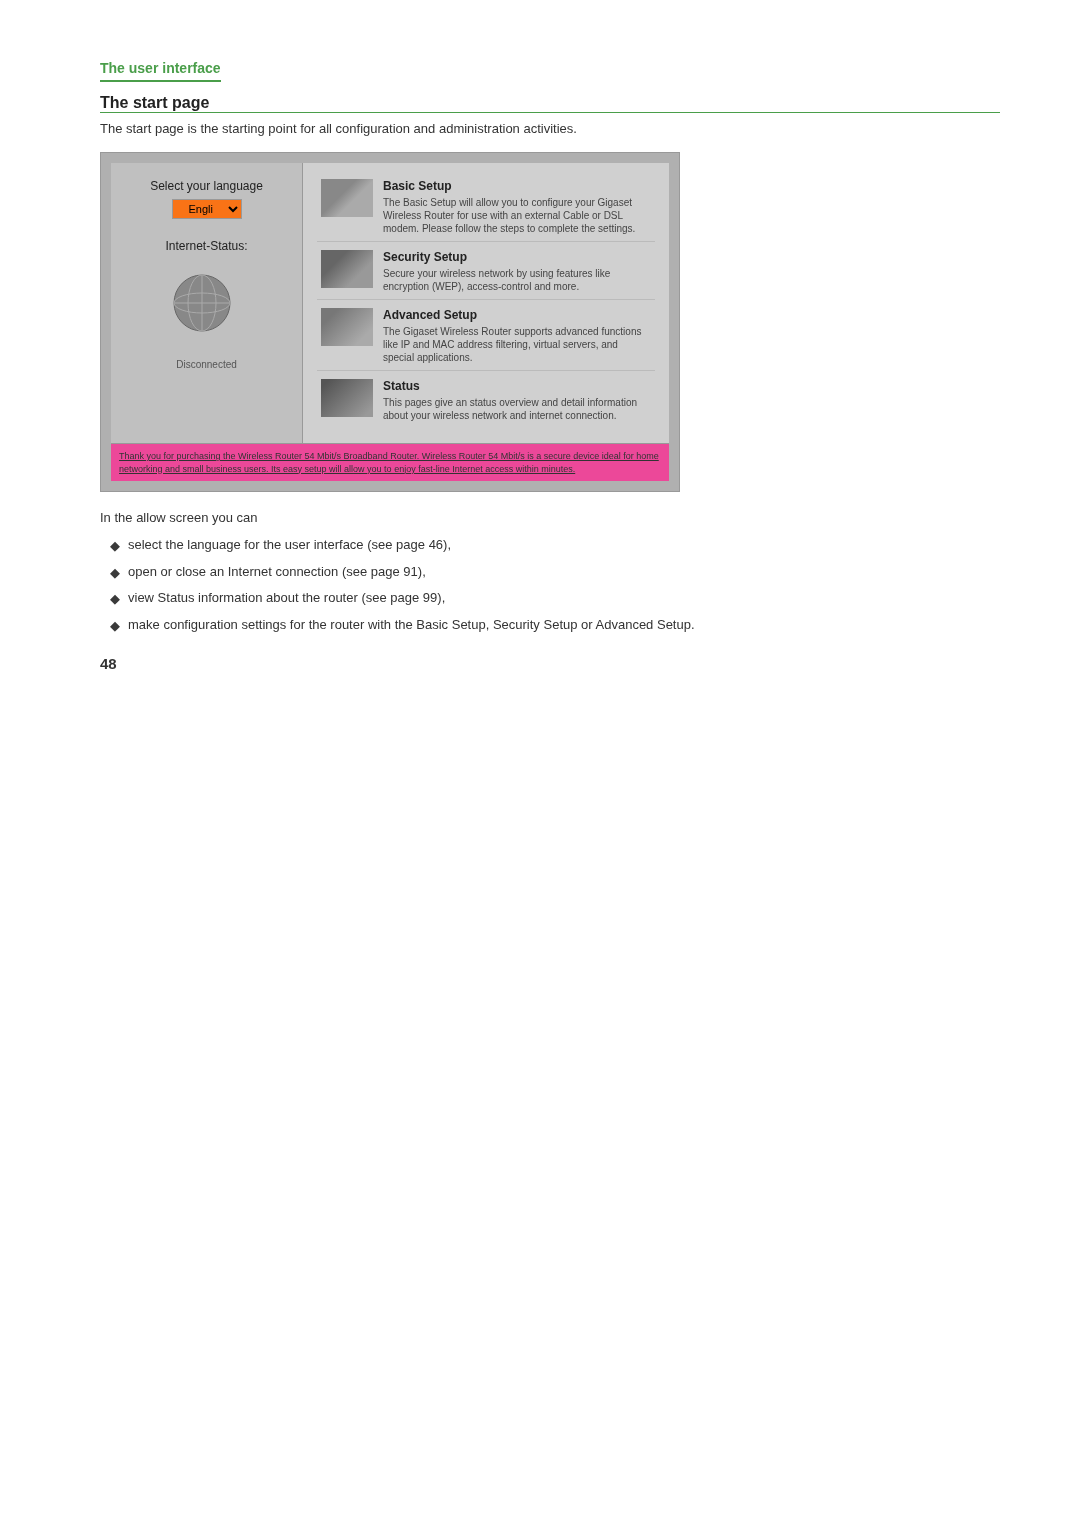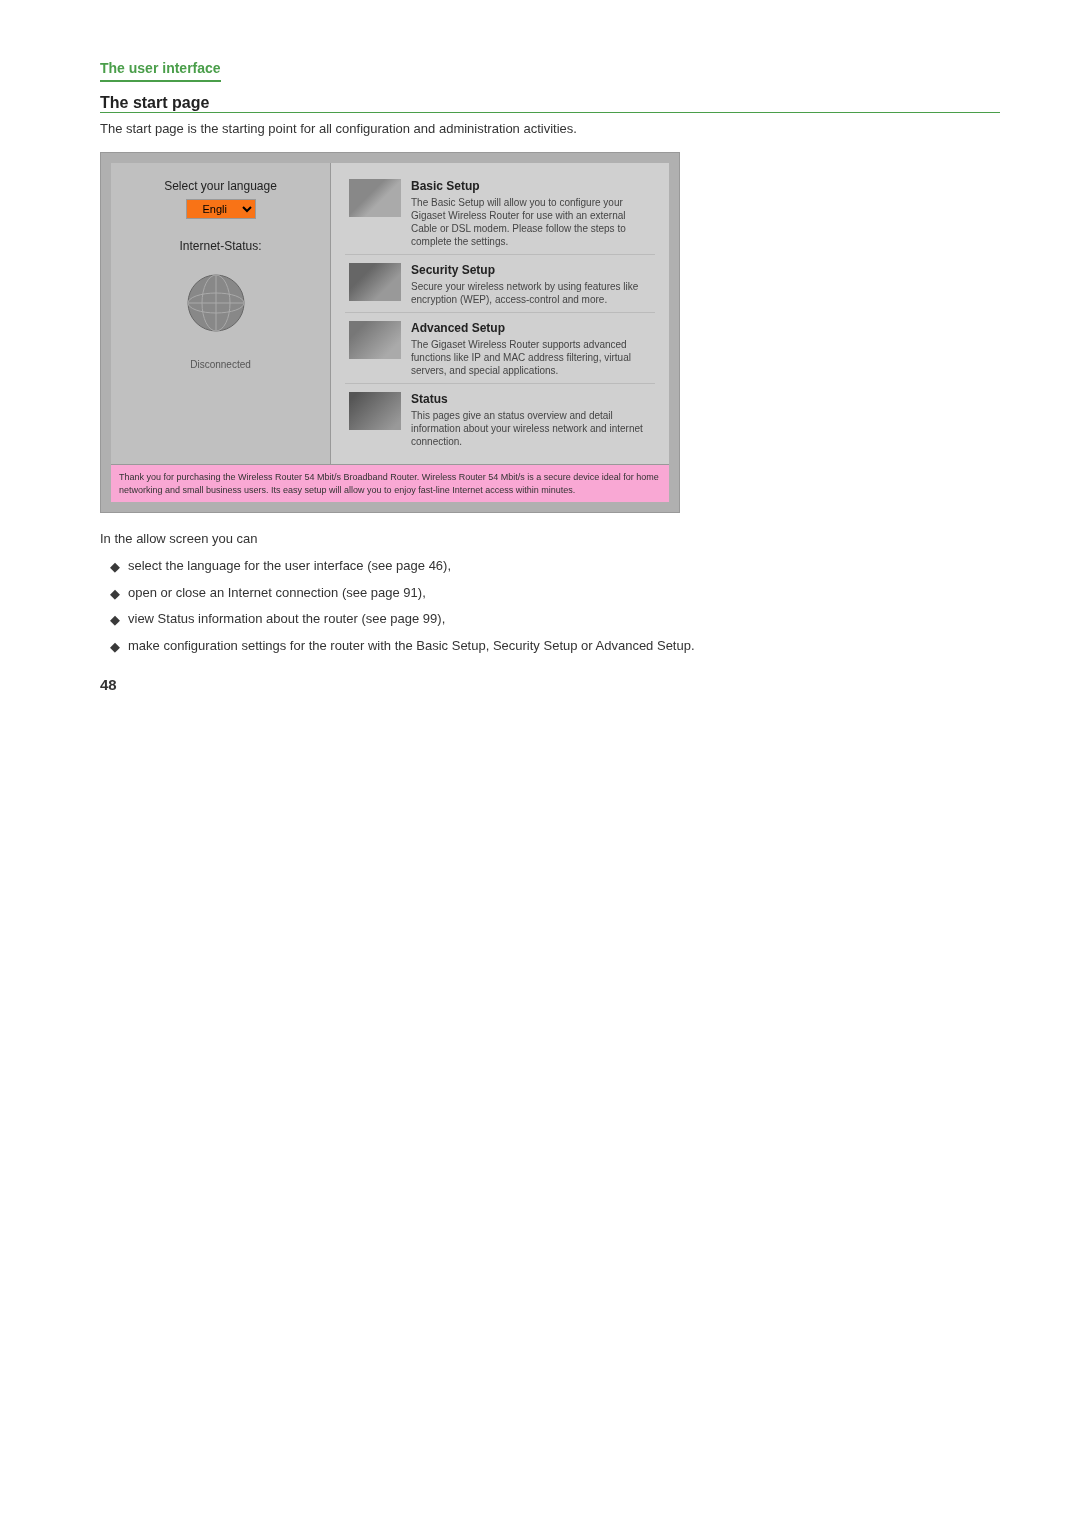--- a/index.html
+++ b/index.html
@@ -45,21 +45,21 @@
       margin-bottom: 18px;
     }
     .ui-inner {
       display: flex;
       flex-direction: row;
       background: #b8b8b8;
       min-height: 280px;
     }
     
     .left-panel {
-      width: 220px;
+      width: 192px;
       background: #c0c0c0;
       border-right: 1px solid #999;
       display: flex;
       flex-direction: column;
       align-items: center;
       padding: 16px 10px;
     }
     .lang-section {
       text-align: center;
       margin-bottom: 20px;
@@ -132,26 +132,27 @@
       color: #222;
       margin-bottom: 3px;
     }
     .menu-desc {
       font-size: 10px;
       color: #444;
       line-height: 1.3;
     }
     
     .ui-footer {
-      background: #f9a8d4;
+      background: #ec4899;
       border-top: 1px solid #999;
       padding: 6px 8px;
       font-size: 9px;
       color: #333;
       line-height: 1.4;
+      text-decoration: underline;
     }
     
     .body-section {
       margin-top: 16px;
     }
     .body-text {
       font-size: 13px;
       color: #333;
       margin-bottom: 10px;
     }

